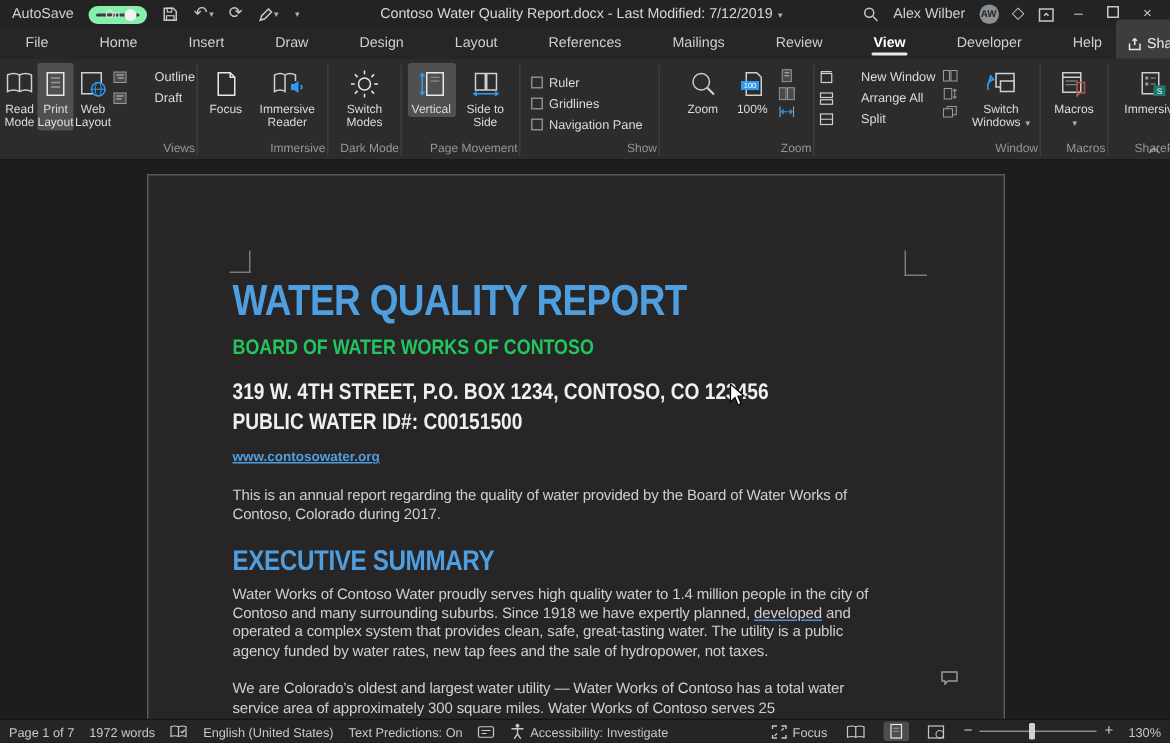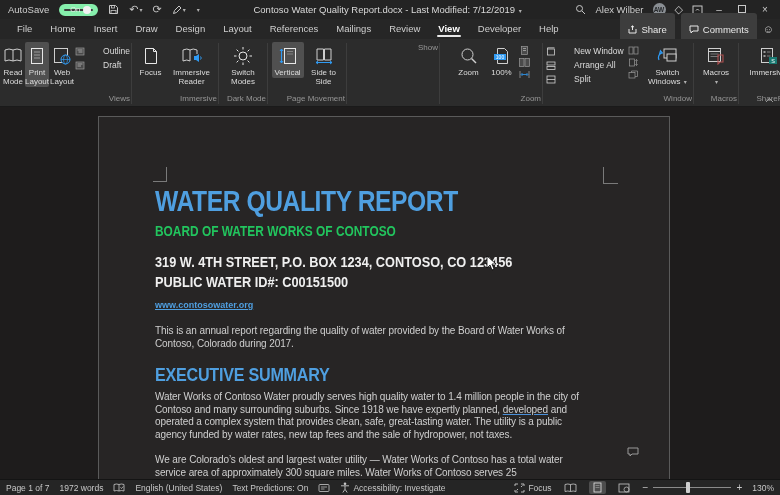--- a/index.html
+++ b/index.html
@@ -16,21 +16,21 @@
   .qa-icon { display:inline-flex; align-items:center; color:#c8c8c8; font-size:11px; line-height:1; }
   .caret { font-size:6px; color:#b0b0b0; margin-left:1px; }
   .tb-title { flex:1; text-align:center; white-space:nowrap; font-size:9.5px; color:#d9d9d9; }
   .tb-right { display:flex; align-items:center; gap:9px; padding-right:8px; white-space:nowrap; }
   .avatar { width:13px; height:13px; border-radius:50%; background:#8a8f94; color:#26282b; font-size:6.5px; font-weight:bold; display:flex; align-items:center; justify-content:center; }
   .winbtn { font-size:10px; color:#c8c8c8; width:14px; text-align:center; cursor:pointer; }
   .maxbox { width:8px; height:8px; border:1px solid #c8c8c8; display:inline-block; }
 
   
   .tabrow { height:20px; background:#262626; display:flex; align-items:center; justify-content:space-between; flex:0 0 auto; padding:0 6px 0 8px; }
-  .tabs { display:flex; align-items:flex-end; gap:0; }
+  .tabs { display:flex; align-items:flex-end; gap:16px; }
   .tab { font-size:9.5px; color:#cfcfcf; padding:3px 9px 4px 9px; cursor:pointer; position:relative; }
   .tab.active { color:#ffffff; font-weight:bold; }
   .tab.active::after { content:""; position:absolute; left:8px; right:8px; bottom:1px; height:2px; background:#e8e8e8; border-radius:1px; }
   .tabrow-right { display:flex; align-items:center; gap:6px; }
   .pillbtn { background:#3d3d3d; border-radius:3px; height:32px; display:flex; align-items:center; gap:4px; padding:0 8px; font-size:9.5px; color:#e8e8e8; cursor:pointer; }
   .smiley { font-size:11px; color:#c8c8c8; cursor:pointer; }
 
   
   .ribbon { height:68px; background:#2c2c2c; display:flex; align-items:stretch; padding:2px 2px 0 2px; flex:0 0 auto; border-bottom:1px solid #1a1a1a; position:relative; }
   .rgroup { display:flex; flex-direction:column; flex:0 0 auto; }
@@ -302,20 +302,34 @@
               </svg>
           </div>
           <div class="blabel">Side to Side</div>
         </div>
       </div>
       <div class="rlabel">Page Movement</div>
     </div>
     <div class="rdiv"></div>
 
     <div class="rgroup" style="width:90px">
+      <div class="rcontent" style="flex-direction:column; align-items:flex-start; gap:4px; padding:4px 0 0 6px;">
+        <div class="checkitem">
+          <span class="cbox"></span>
+          <span>Ruler</span>
+        </div>
+        <div class="checkitem">
+          <span class="cbox"></span>
+          <span>Gridlines</span>
+        </div>
+        <div class="checkitem">
+          <span class="cbox"></span>
+          <span>Navigation Pane</span>
+        </div>
+      </div>
       <div class="rlabel">Show</div>
     </div>
     <div class="rdiv"></div>
 
     <div class="rgroup" style="width:100px">
       <div class="rcontent">
         <div class="bigbtn">
           <div class="bicon">
             <svg width="18" height="18" viewBox="0 0 18 18">
                 <circle cx="7.5" cy="7.5" r="5.5" fill="none" stroke="#cfcfcf"></circle>

